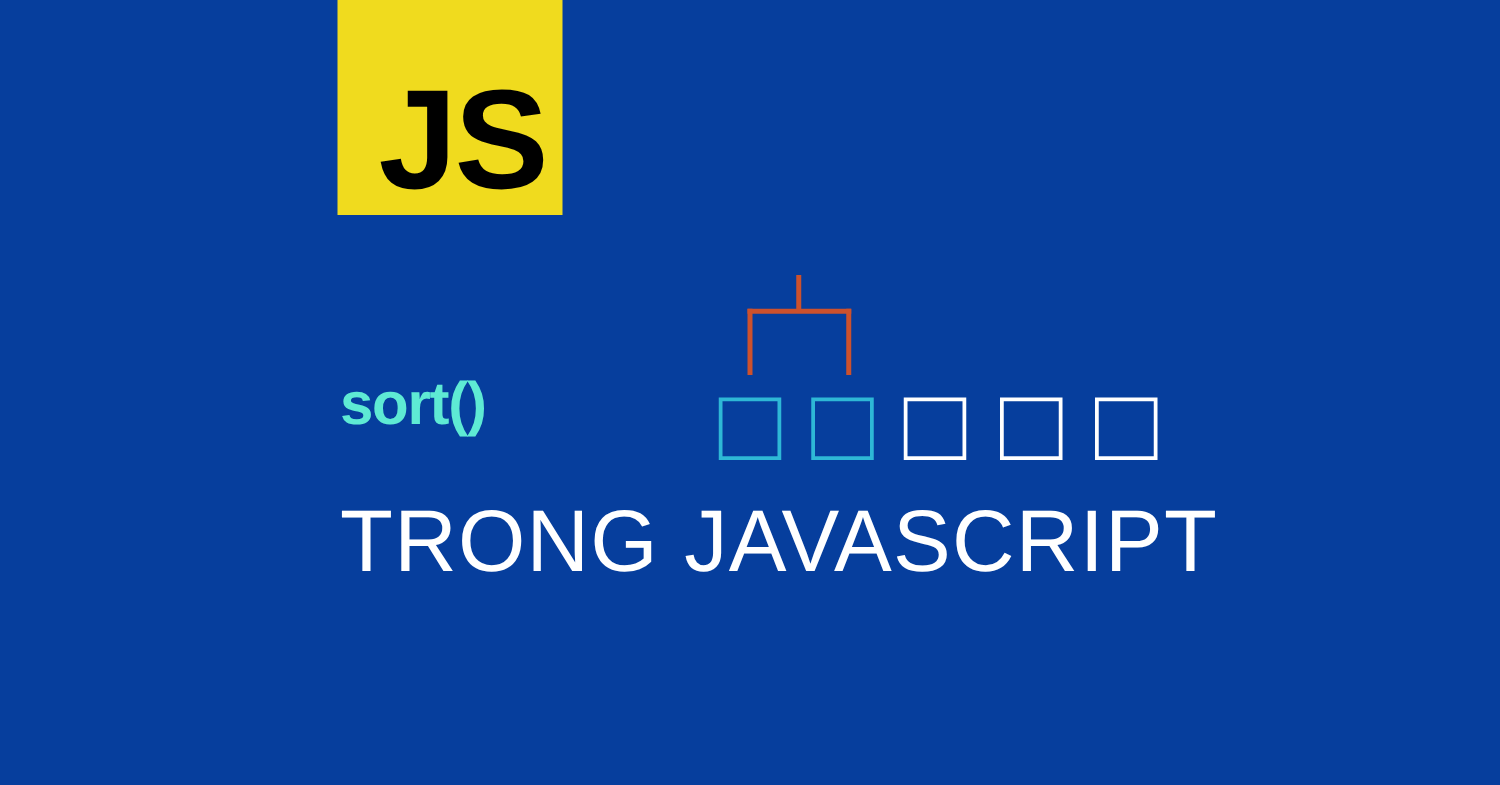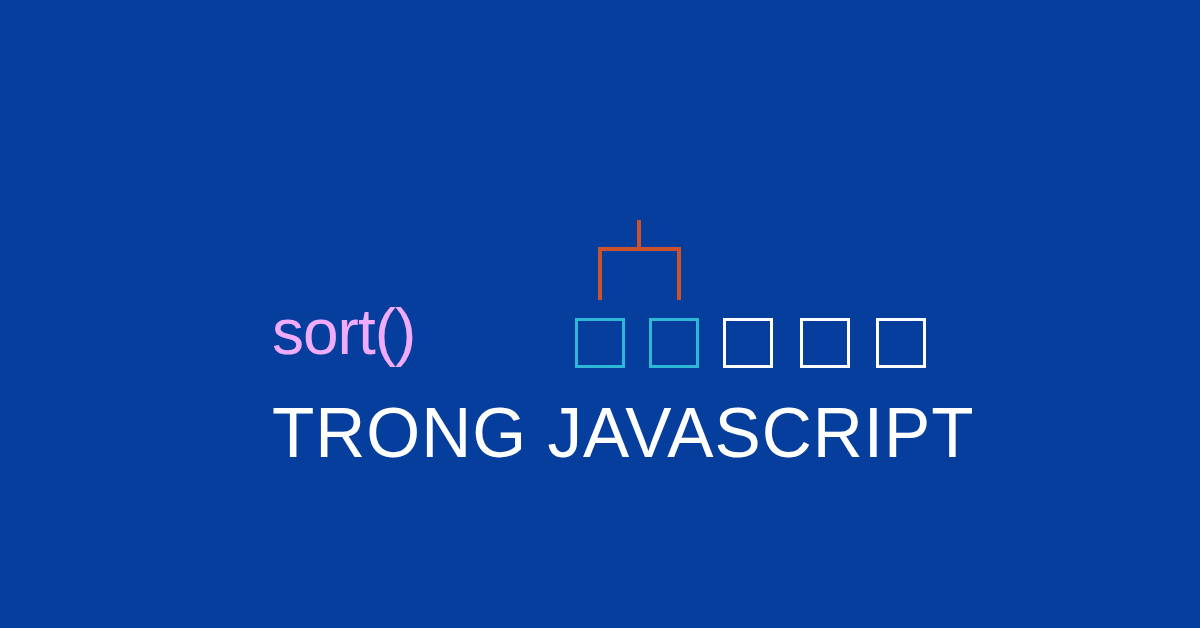--- a/index.html
+++ b/index.html
@@ -38,25 +38,25 @@
     letter-spacing: -2px;
     color: #000000;
   }
 
   
   #sort-label {
     position: absolute;
     left: 272px;
     top: 300px;
     font-family: "Liberation Sans", sans-serif;
-    font-weight: normal;
-    font-size: 64px;
+    font-weight: bold;
+    font-size: 48px;
     line-height: 1;
     letter-spacing: -1px;
-    color: #f0abfc;
+    color: #5eead4;
     white-space: nowrap;
   }
 
   
   #headline {
     position: absolute;
     left: 272px;
     top: 398px;
     font-family: "Liberation Sans Narrow", "Liberation Sans", sans-serif;
     font-weight: 500;
@@ -124,20 +124,23 @@
   .cell-1 { left: 89px; }
   .cell-2 { left: 163px; }
   .cell-3 { left: 240px; }
   .cell-4 { left: 316px; }
 </style>
 </head>
 <body>
 
 <div id="banner">
 
+  <div id="js-logo">
+    <span id="js-logo-text">JS</span>
+  </div>
 
   <div id="sort-label">sort()</div>
 
   <div id="headline">TRONG JAVASCRIPT</div>
 
   <div id="sort-diagram">
     <div id="tree-stem" class="tree-line"></div>
     <div id="tree-bar" class="tree-line"></div>
     <div id="tree-leg-left" class="tree-line"></div>
     <div id="tree-leg-right" class="tree-line"></div>

